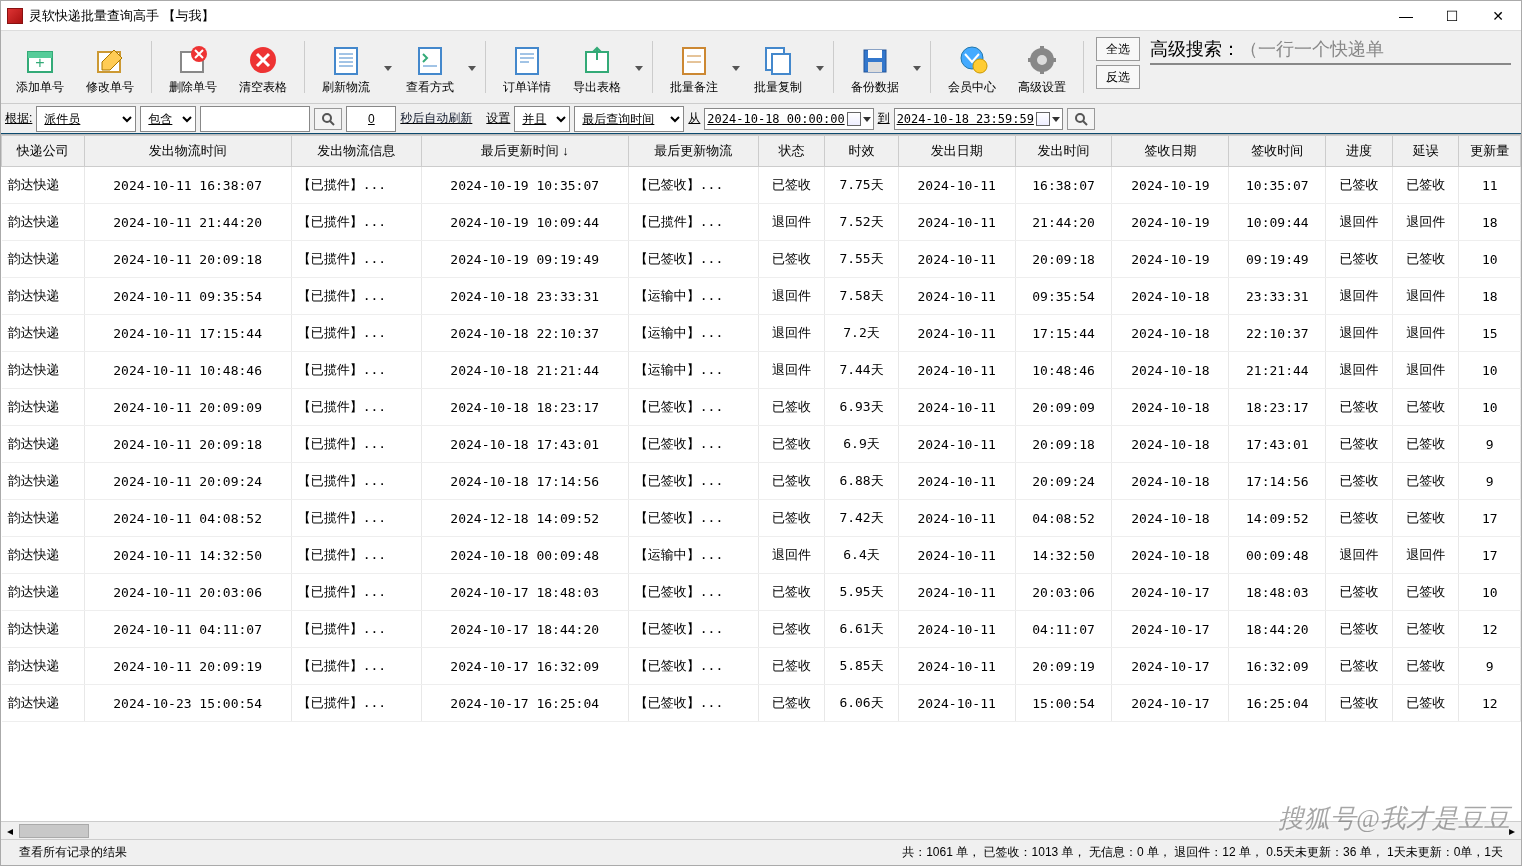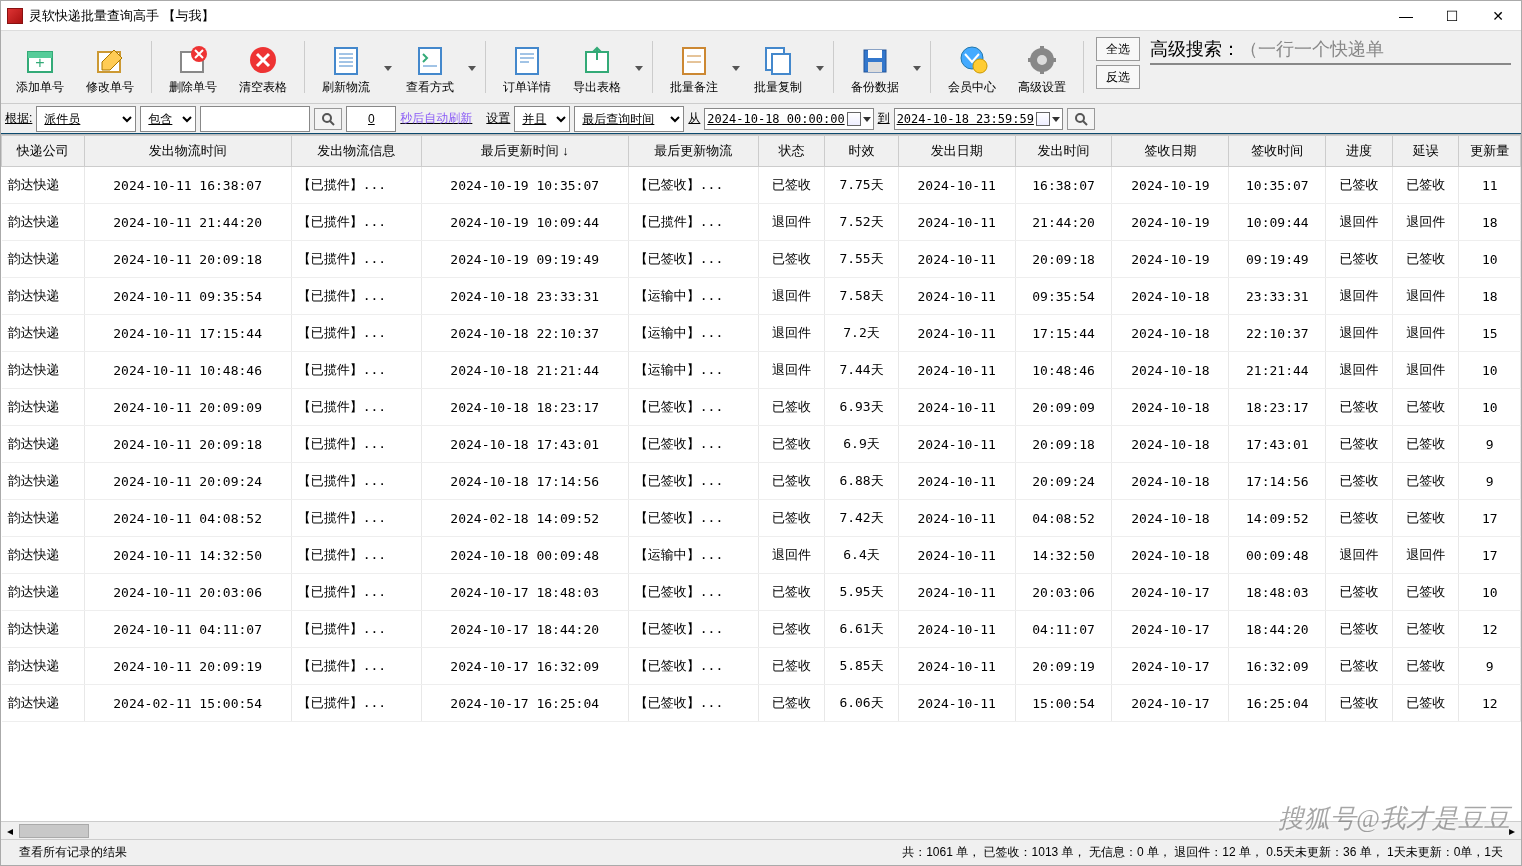--- a/index.html
+++ b/index.html
@@ -20,21 +20,21 @@
 .split-arrow::after { content: ""; border-left: 4px solid transparent; border-right: 4px solid transparent; border-top: 5px solid #555; }
 .sep { width: 1px; height: 52px; background: #ccc; margin: 4px 6px 0 6px; }
 .sel-btns { display: flex; flex-direction: column; gap: 4px; margin-left: 6px; }
 .sel-btns .btn { width: 44px; height: 24px; border: 1px solid #999; background: #f8f8f8; display: flex; align-items: center; justify-content: center; }
 .search-area { flex: 1; display: flex; flex-direction: column; margin-left: 10px; padding-right: 6px; }
 .search-lbl { font-size: 18px; margin-bottom: 2px; }
 .search-box { flex: 1; border: 1px solid #888; background: #fff; height: 42px; }
 .filterbar { height: 30px; display: flex; align-items: center; padding: 0 4px; background: #f0f0f0; border-bottom: 1px solid #0c4a6e; gap: 4px; text-decoration: underline; }
 .filterbar select, .filterbar input[type=text] { height: 26px; border: 1px solid #888; font-size: 12px; font-family: inherit; padding: 0 3px; background: #fff; }
 .filterbar .small-btn { width: 28px; height: 22px; border: 1px solid #999; background: #f4f4f4; display: flex; align-items: center; justify-content: center; }
-.filterbar .tlabel { color: #8b5cf6; }
+.filterbar .tlabel { color: #0f172a; }
 .dtbox { display: inline-flex; align-items: center; height: 22px; border: 1px solid #888; background: #fff; padding: 0 2px; font-family: monospace; font-size: 12px; }
 .dtbox .cal { width: 14px; height: 14px; border: 1px solid #666; margin-left: 2px; background: linear-gradient(#fff,#eef); }
 .dtbox .dd::after { content:""; display:inline-block; border-left:4px solid transparent; border-right:4px solid transparent; border-top:5px solid #333; margin-left:2px; vertical-align:middle; }
 .grid-wrap { flex: 1; overflow: auto; background: #fff; border-top: 1px solid #bbb; }
 table.grid { border-collapse: collapse; width: 100%; font-size: 12px; }
 table.grid th { background: #f0f0f0; border: 1px solid #ccc; padding: 6px 4px; font-weight: normal; white-space: nowrap; position: sticky; top: 0; font-size: 13px; }
 table.grid td { border-right: 1px solid #e8e8e8; border-bottom: 1px solid #eee; padding: 9px 6px; white-space: nowrap; text-align: center; font-family: "Segoe UI", monospace; font-size: 13px; }
 table.grid td.l { text-align: left; }
 .statusbar { height: 26px; display: flex; align-items: center; padding: 0 18px; background: #f0f0f0; border-top: 1px solid #ccc; font-size: 12px; }
 .statusbar .spacer { flex: 1; }
@@ -420,21 +420,21 @@
             <td>2024-10-18</td>
             <td>17:14:56</td>
             <td>已签收</td>
             <td>已签收</td>
             <td>9</td>
           </tr>
           <tr>
             <td class="l">韵达快递</td>
             <td>2024-10-11 04:08:52</td>
             <td class="l">【已揽件】...</td>
-            <td>2024-02-18 14:09:52</td>
+            <td>2024-12-18 14:09:52</td>
             <td class="l">【已签收】...</td>
             <td>已签收</td>
             <td>7.42天</td>
             <td>2024-10-11</td>
             <td>04:08:52</td>
             <td>2024-10-18</td>
             <td>14:09:52</td>
             <td>已签收</td>
             <td>已签收</td>
             <td>17</td>
@@ -498,21 +498,21 @@
             <td>2024-10-11</td>
             <td>20:09:19</td>
             <td>2024-10-17</td>
             <td>16:32:09</td>
             <td>已签收</td>
             <td>已签收</td>
             <td>9</td>
           </tr>
           <tr>
             <td class="l">韵达快递</td>
-            <td>2024-02-11 15:00:54</td>
+            <td>2024-10-23 15:00:54</td>
             <td class="l">【已揽件】...</td>
             <td>2024-10-17 16:25:04</td>
             <td class="l">【已签收】...</td>
             <td>已签收</td>
             <td>6.06天</td>
             <td>2024-10-11</td>
             <td>15:00:54</td>
             <td>2024-10-17</td>
             <td>16:25:04</td>
             <td>已签收</td>

